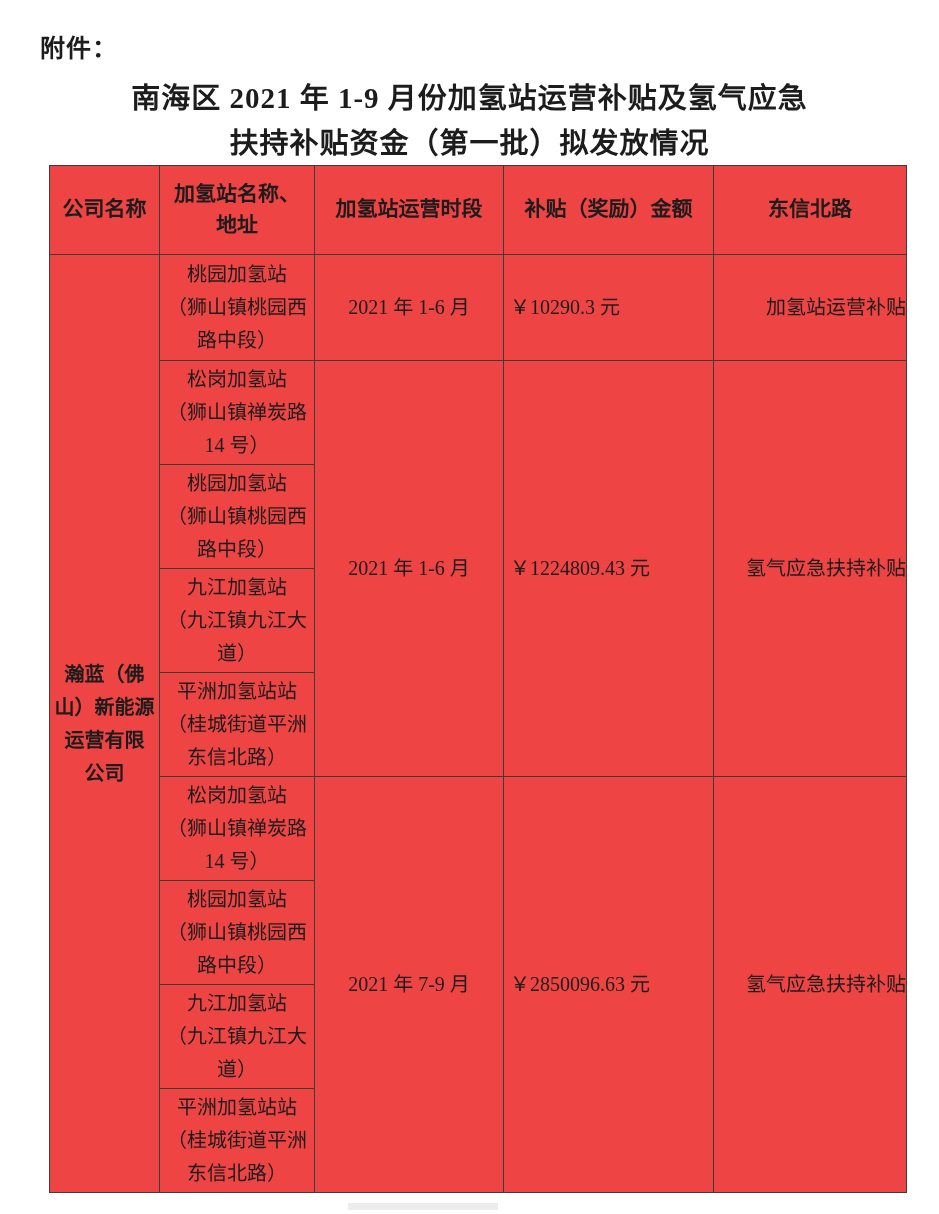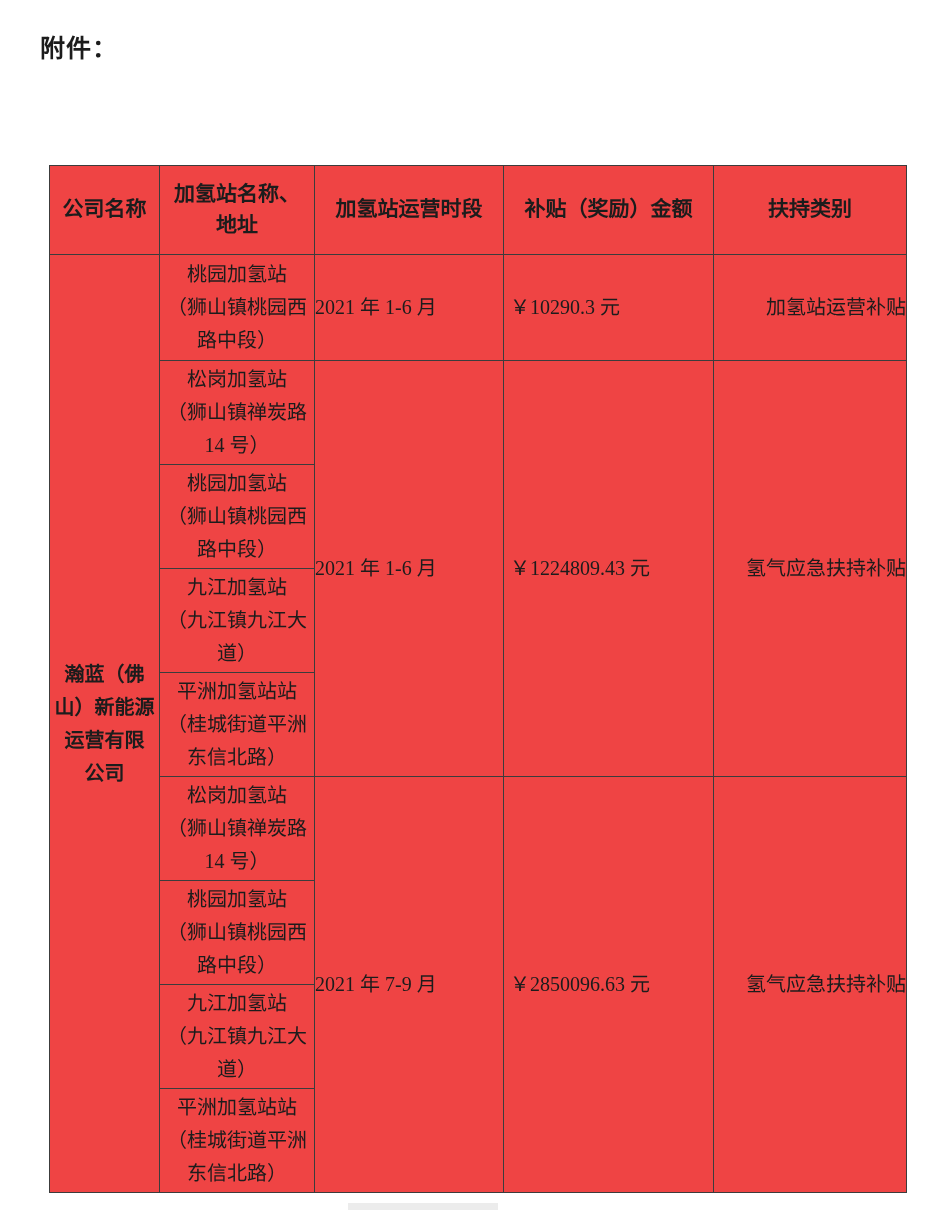--- a/index.html
+++ b/index.html
@@ -67,20 +67,21 @@
     white-space: pre-line;
     font-weight: bold;
   }
   td.cell-station {
     text-align: center;
     white-space: pre-line;
     height: 104px;
   }
   tr.first-data-row td.cell-station { height: 106px; }
   td.cell-period {
+    text-align: center;
   }
   td.cell-amount {
     text-align: left;
     padding-left: 6px;
   }
   td.cell-category {
     text-align: right;
     padding-left: 3px;
   }
   .scan-artifact {
@@ -92,37 +93,41 @@
     background: #ececec;
   }
 </style>
 </head>
 <body>
 
 <div class="page">
 
   <div class="attachment-label">附件：</div>
 
+  <div class="doc-title">
+    <div>南海区 2021 年 1-9 月份加氢站运营补贴及氢气应急</div>
+    <div>扶持补贴资金（第一批）拟发放情况</div>
+  </div>
 
   <table class="subsidy-table">
     <colgroup>
       <col style="width:110px">
       <col style="width:155px">
       <col style="width:189px">
       <col style="width:210px">
       <col style="width:193px">
     </colgroup>
     <thead>
       <tr>
         <th>公司名称</th>
         <th>加氢站名称、
 地址</th>
         <th>加氢站运营时段</th>
         <th>补贴（奖励）金额</th>
-        <th>扶持类别</th>
+        <th>东信北路</th>
       </tr>
     </thead>
     <tbody>
       <tr class="first-data-row">
         <td class="cell-company" rowspan="9">瀚蓝（佛
 山）新能源
 运营有限
 公司</td>
         <td class="cell-station">桃园加氢站
 （狮山镇桃园西

